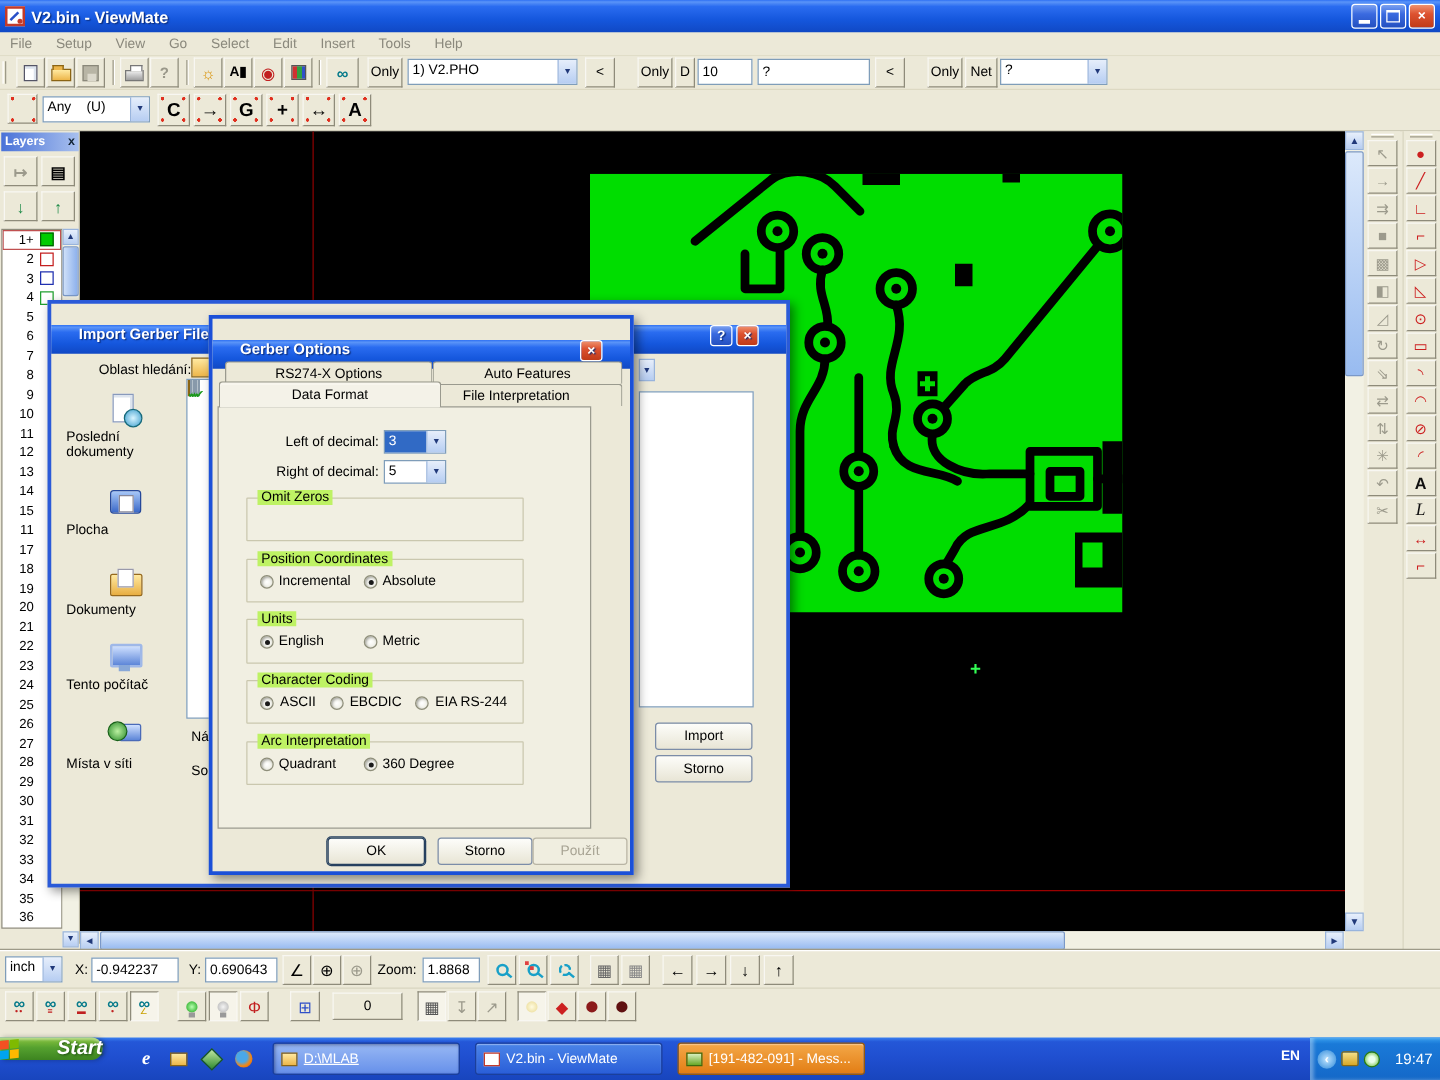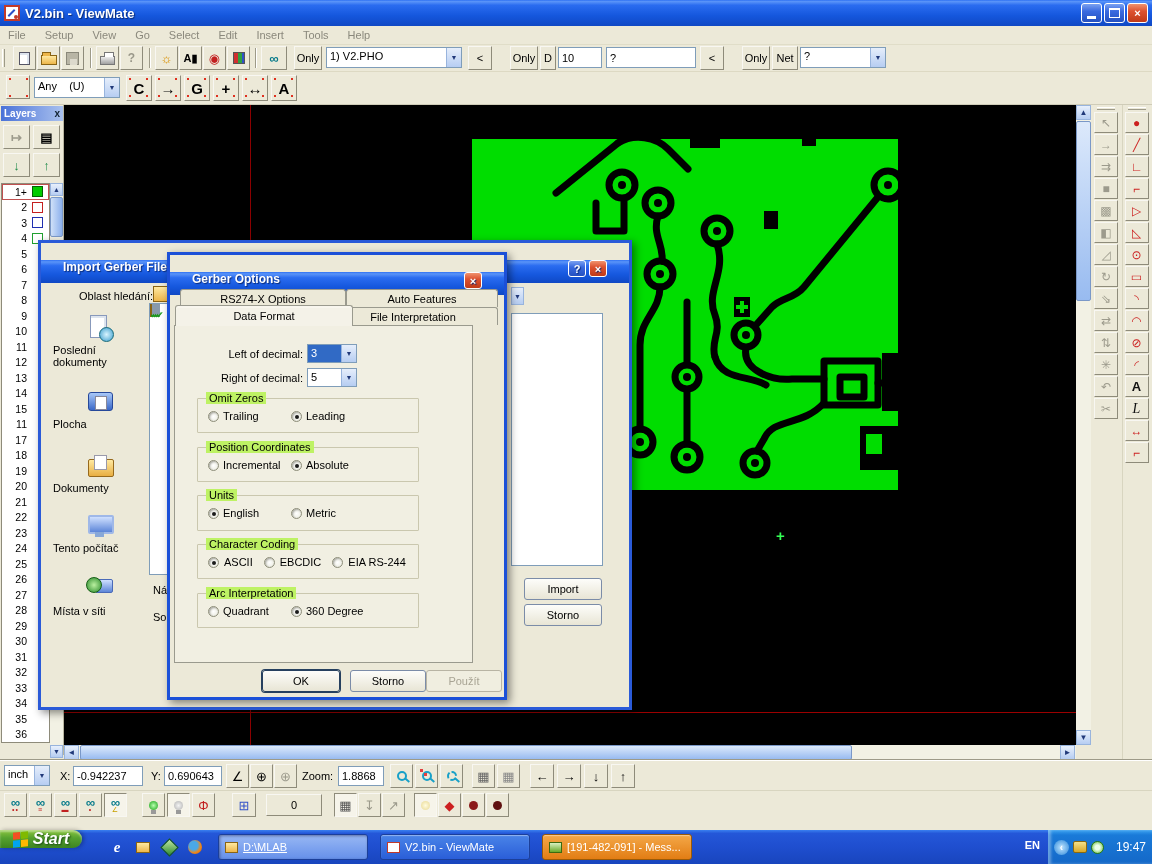--- a/index.html
+++ b/index.html
@@ -178,21 +178,21 @@
   .radio-row{display:flex;align-items:center;gap:4px;padding:11px 0 0 10px}
   .radio{width:11px;height:11px;border-radius:50%;background:radial-gradient(#fff,#e8e8da);border:1px solid #8e8e7a;
     box-shadow:inset 1px 1px 2px rgba(0,0,0,.3);position:relative;flex:0 0 auto}
   .radio.checked::after{content:'';position:absolute;left:3px;top:3px;width:4px;height:4px;border-radius:50%;background:#1a1a1a}
   .rlabel{font-size:11px}
   .rlabel.w{min-width:64px}
 
   
   .taskbar{left:0;top:830px;width:1152px;height:34px;background:linear-gradient(#3a80f0,#2457d8 10%,#1f4ecf 50%,#1845bd);z-index:50}
   .startbtn{position:absolute;left:0;top:0;width:82px;height:18px;border-radius:0 14px 14px 0;
-    background:linear-gradient(#8cc63f,#55a12f 45%,#3d8420);display:flex;align-items:center;justify-content:center;gap:5px;
+    background:linear-gradient(#8cc63f,#55a12f 45%,#3d8420);display:flex;align-items:center;justify-content:space-between;gap:5px;
     box-shadow:inset 0 2px 2px rgba(255,255,255,.4),2px 0 4px rgba(0,0,0,.3)}
   .startflag{width:15px;height:15px;display:grid;grid-template-columns:7px 7px;grid-template-rows:7px 7px;gap:1px;transform:skewY(-6deg)}
   .startflag i{display:block}
   .start-label{color:#fff;font-weight:bold;font-style:italic;font-size:16px;text-shadow:1px 1px 2px #1a4a10}
   .ql{position:absolute;top:8px;width:18px;height:18px;border-radius:2px;display:flex;align-items:center;justify-content:center}
   .task{position:absolute;top:4px;width:150px;height:26px;border-radius:3px;border:1px solid #1b3f9a;
     background:linear-gradient(#4a84e8,#2a5ed8);display:flex;align-items:center;gap:5px;padding:0 6px;
     color:#fff;font-size:11px;white-space:nowrap;overflow:hidden;box-shadow:inset 0 1px 1px rgba(255,255,255,.4)}
   .task.active{background:linear-gradient(#98b8f4,#6690ea);box-shadow:inset 1px 1px 3px rgba(0,0,40,.4)}
   .task.alert{background:linear-gradient(#f4a848,#e27d14);border-color:#9a5a08}
@@ -862,26 +862,20 @@
         <span class="cbtn"></span>
       </div>
       <span class="lbl" style="left:8px;top:46px;width:120px;text-align:right">Right of decimal:</span>
       <div class="combo" style="left:132px;top:42px;width:50px;height:19px">
         <span class="val">5</span>
         <span class="cbtn"></span>
       </div>
 
       <div class="grp" style="left:22px;top:72px;width:222px;height:35px">
         <span class="grp-title">Omit Zeros</span>
-        <div class="radio-row">
-          <span class="radio"></span>
-          <span class="rlabel w">Trailing</span>
-          <span class="radio checked"></span>
-          <span class="rlabel">Leading</span>
-        </div>
       </div>
       <div class="grp" style="left:22px;top:121px;width:222px;height:35px">
         <span class="grp-title">Position Coordinates</span>
         <div class="radio-row">
           <span class="radio"></span>
           <span class="rlabel w">Incremental</span>
           <span class="radio checked"></span>
           <span class="rlabel">Absolute</span>
         </div>
       </div>

